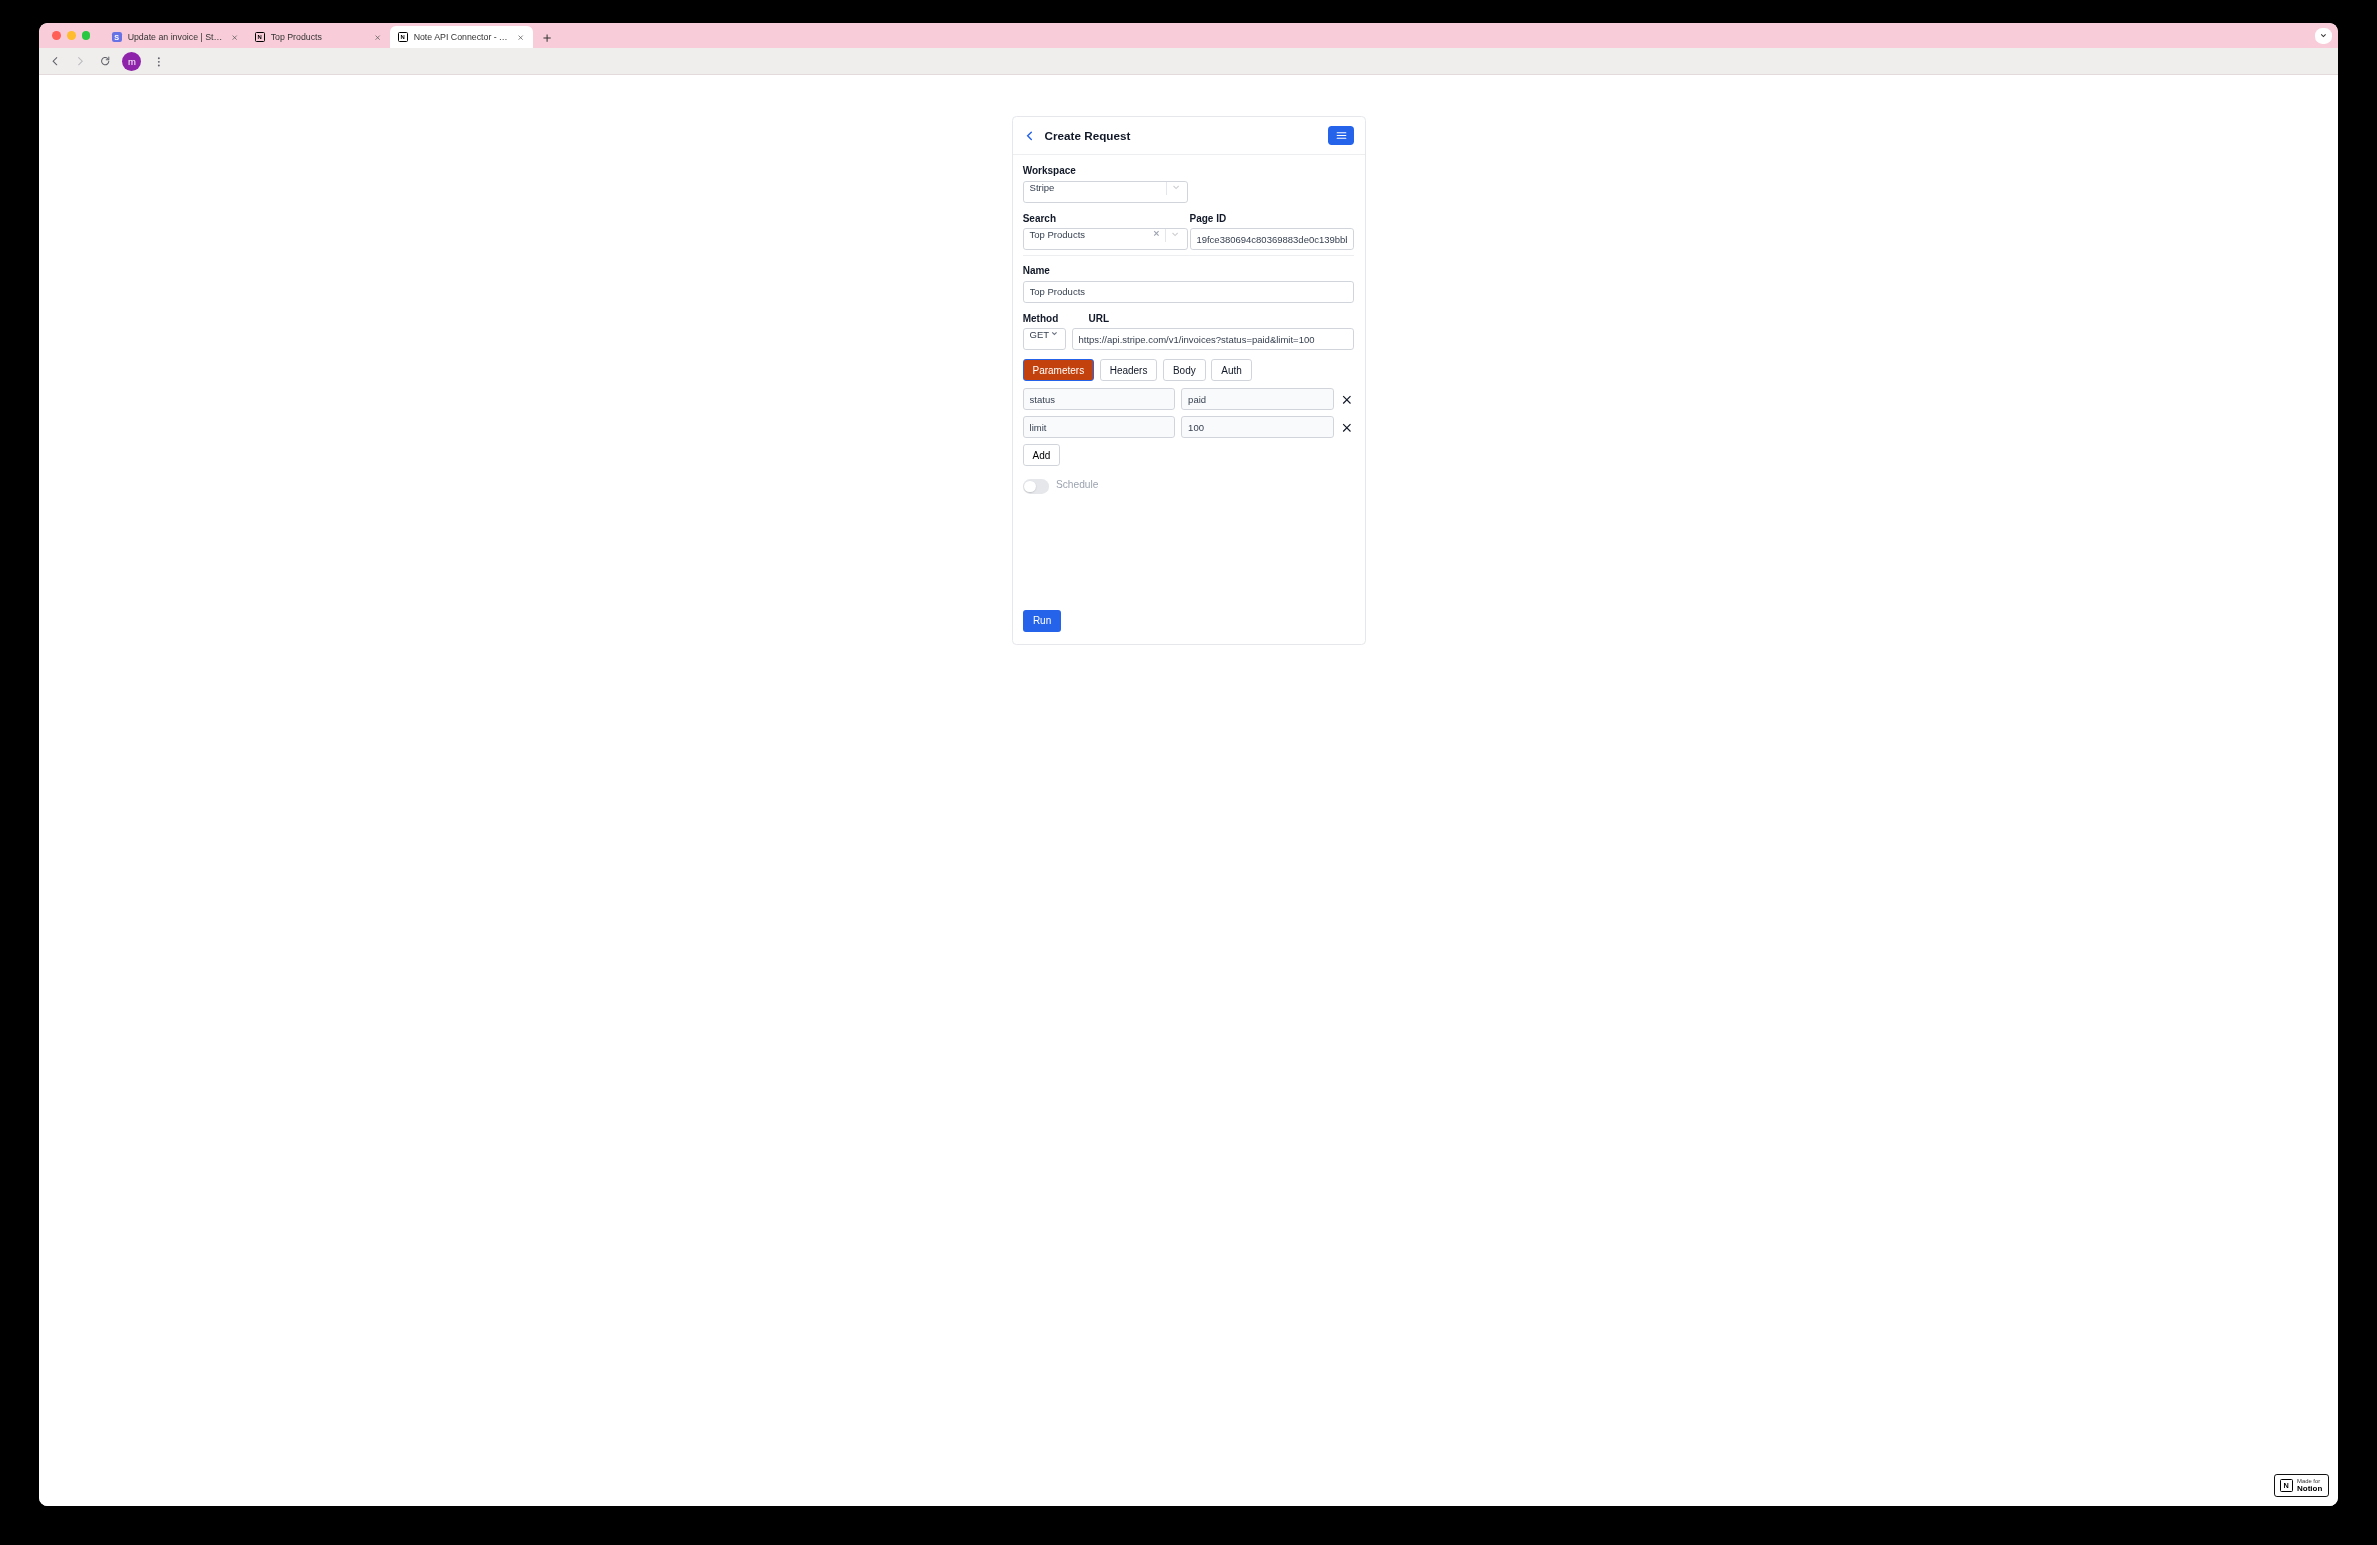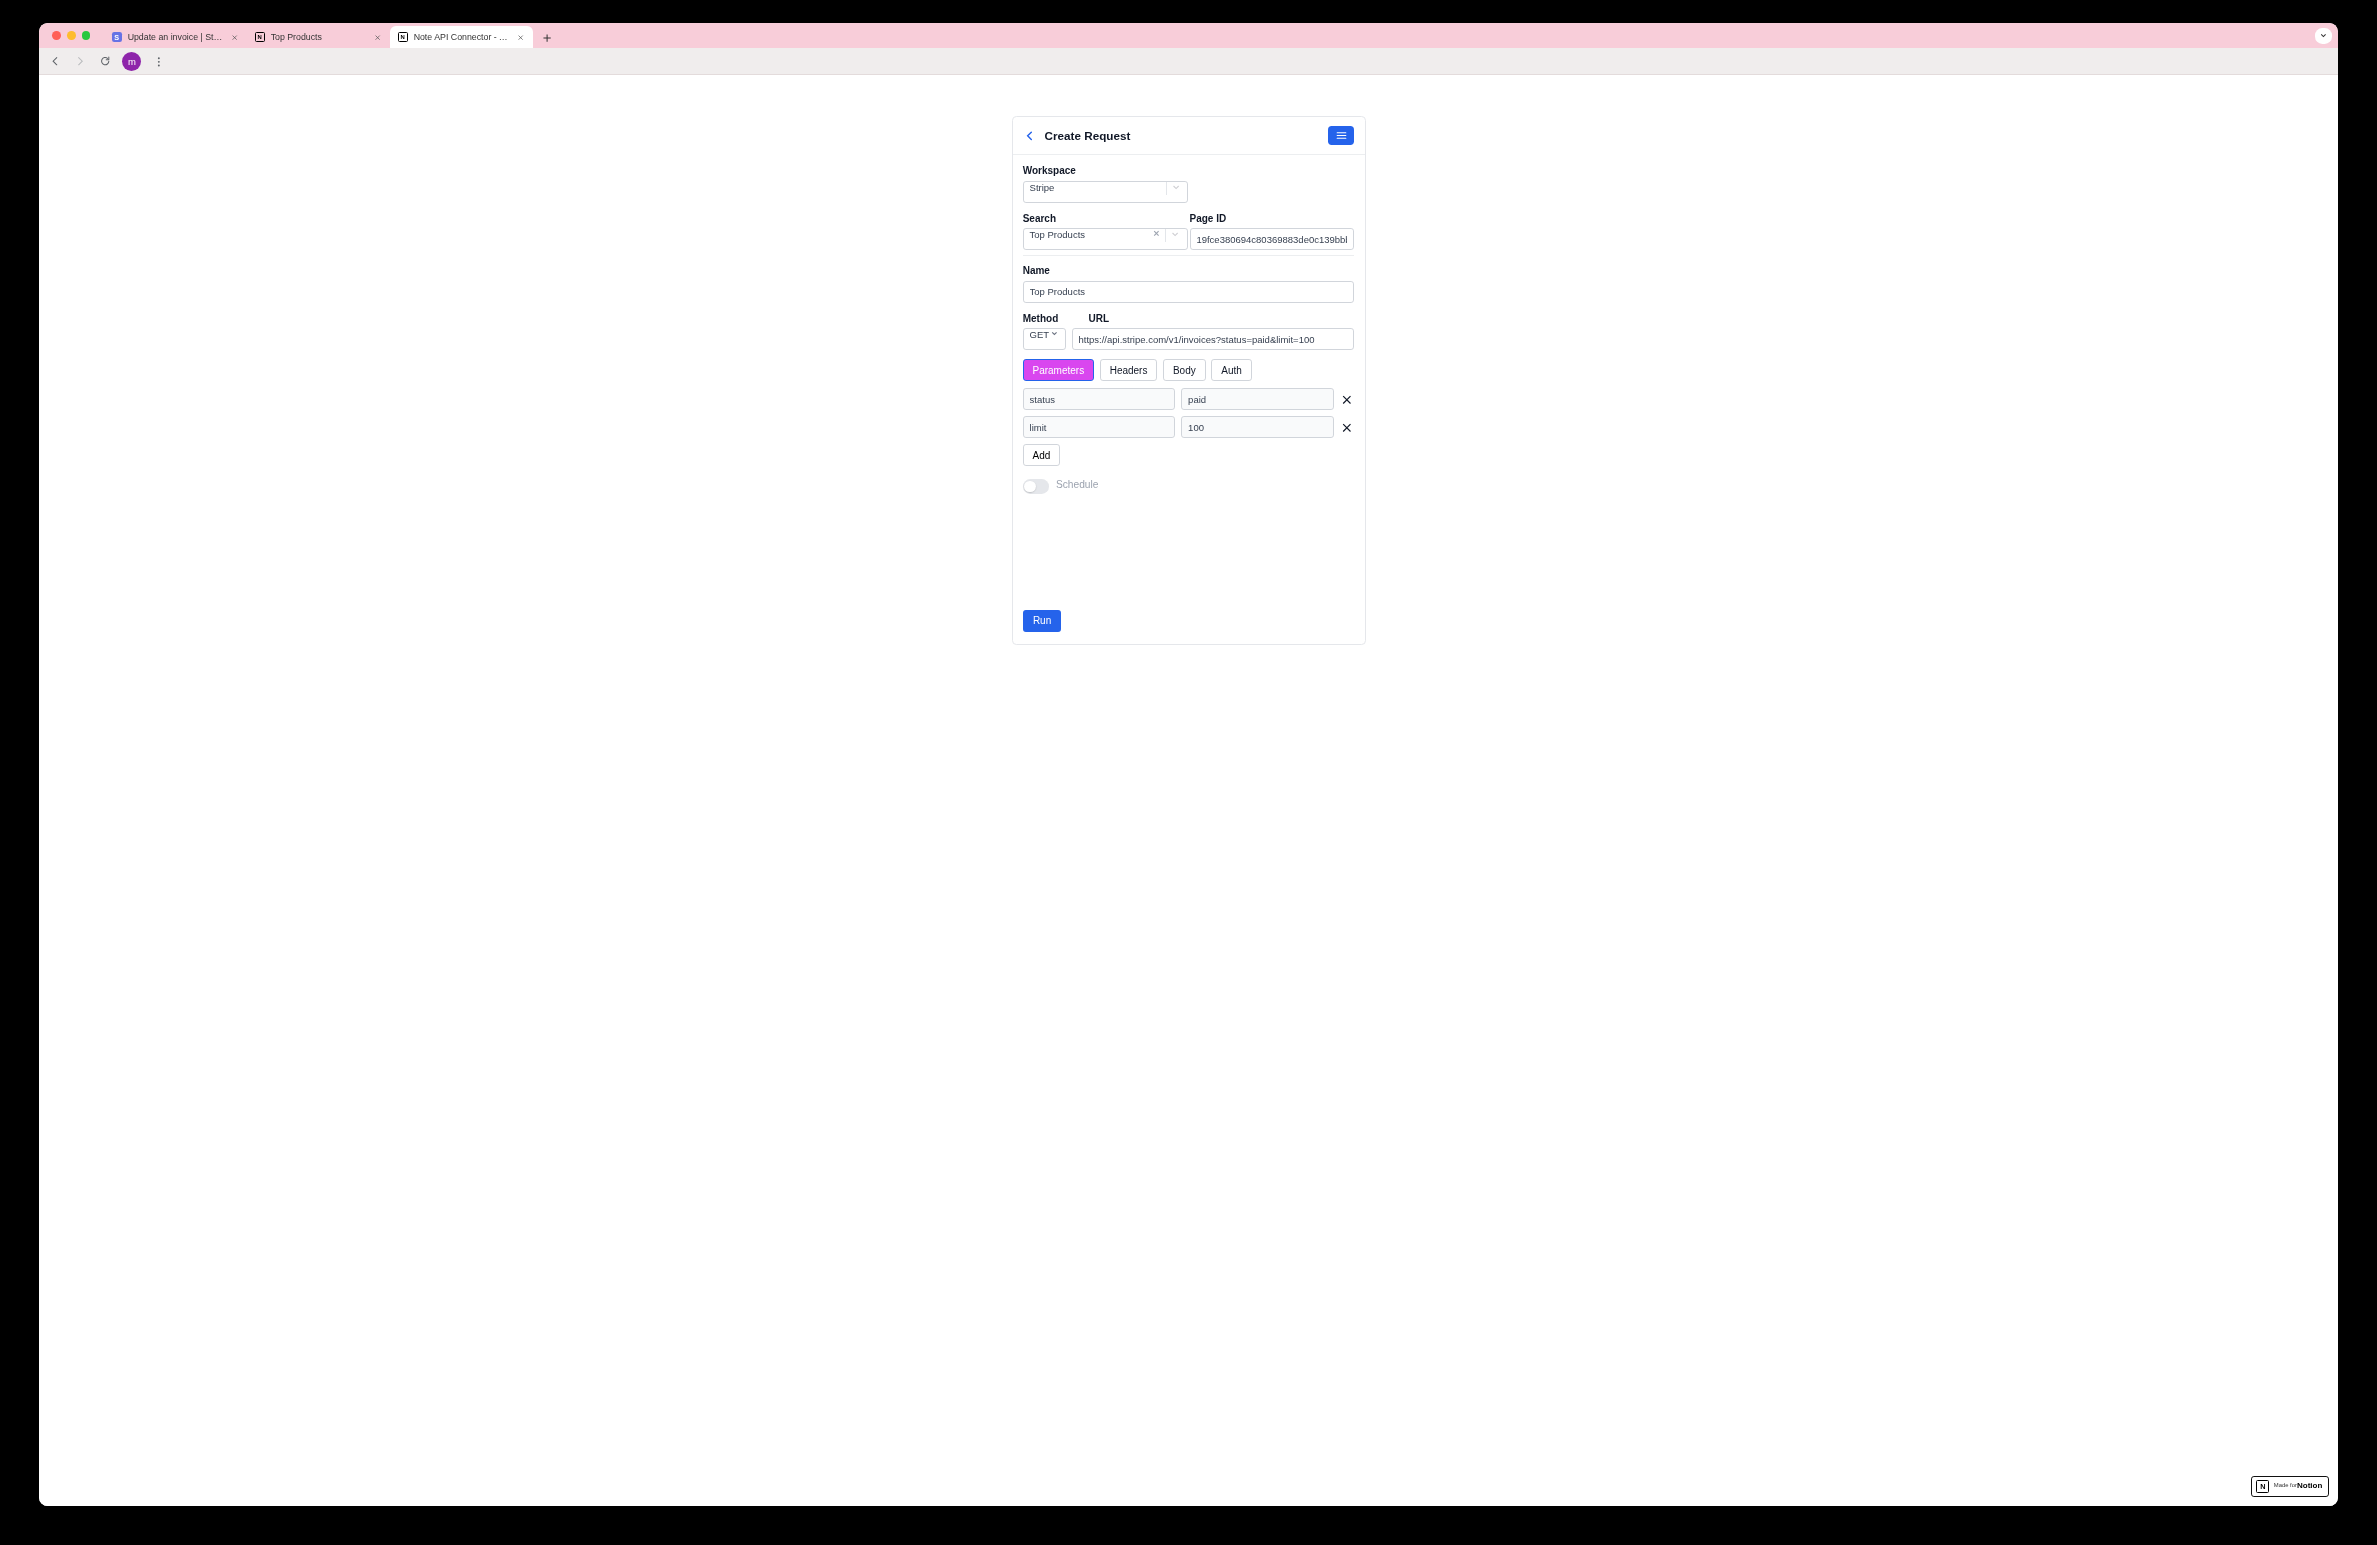--- a/index.html
+++ b/index.html
@@ -61,38 +61,38 @@
     
     .text-input { width: 100%; height: 22px; border: 0.7px solid #d1d5db; border-radius: 2.9px; padding: 0 5.9px; font-size: 9.5px; color: #374151; background: #fff; }
     
     .sep { height: 0.7px; background: #eceef0; margin: 4.4px 0 10.2px 0; }
     
     .method-url { display: flex; gap: 5.9px; }
     .method-sel { width: 43px; }
     
     .tabset { display: flex; gap: 5.9px; margin-top: 8.8px; margin-bottom: 7.3px; }
     .tabbtn { height: 22px; padding: 0 8.8px; border: 0.7px solid #d1d5db; border-radius: 2.9px; font-size: 10px; color: #111827; background: #fff; display: flex; align-items: center; cursor: pointer; }
-    .tabbtn.active { background: #d946ef; color: #fff; border-color: #2563eb; }
+    .tabbtn.active { background: #c2410c; color: #fff; border-color: #2563eb; }
     
     .param-row { display: flex; gap: 5.9px; align-items: center; margin-bottom: 5.9px; }
     .param-row .text-input { flex: 1; background: #f9fafb; }
     .del-x { width: 14.6px; height: 14.6px; display: flex; align-items: center; justify-content: center; cursor: pointer; color: #111827; }
     .del-x svg { width: 11.7px; height: 11.7px; }
     
     .add-btn { height: 22px; padding: 0 8.8px; border: 0.7px solid #d1d5db; border-radius: 2.9px; font-size: 10px; background: #fff; cursor: pointer; display: inline-flex; align-items: center; }
     
     .schedule-row { display: flex; align-items: flex-start; gap: 7.3px; margin-top: 13px; }
     .toggle { width: 26px; height: 14.6px; background: #e5e7eb; border-radius: 7.3px; position: relative; cursor: pointer; }
     .toggle::after { content: ""; position: absolute; width: 11.7px; height: 11.7px; background: #fff; border-radius: 50%; top: 1.5px; left: 1.5px; box-shadow: 0 0.7px 1.5px rgba(0,0,0,0.2); }
     .schedule-lbl { font-size: 10.2px; color: #9ca3af; }
     
     .run-btn { margin-top: 116px; height: 22px; padding: 0 10.2px; background: #2563eb; color: #fff; border: none; border-radius: 2.9px; font-size: 10px; cursor: pointer; }
     
     .made-for-notion { position: absolute; right: 8.8px; bottom: 8.8px; border: 0.7px solid #111; border-radius: 2.9px; padding: 2.9px 5.9px 2.9px 4.4px; display: flex; align-items: center; gap: 4.4px; font-size: 7.3px; background: #fff; line-height: 1.1; }
-    .made-for-notion .mfn-txt { display: flex; flex-direction: row; }
+    .made-for-notion .mfn-txt { display: flex; flex-direction: column; }
     .made-for-notion .mfn-small { font-size: 5.9px; color: #333; }
     .made-for-notion .mfn-big { font-weight: 700; font-size: 8px; }
     
     .stripe-fav { width:10.2px; height:10.2px; background:#6772e5; border-radius:2.2px; color:#fff; font-size:7.3px; font-weight:700; display:flex; align-items:center; justify-content:center; }
     .notion-box { width:10.2px; height:10.2px; border:1.1px solid #000; border-radius:1.5px; display:flex; align-items:center; justify-content:center; font-size:5.9px; font-weight:700; }
     .ws-sel { width: 165px; }
   </style>
 </head>
 <body>
 

